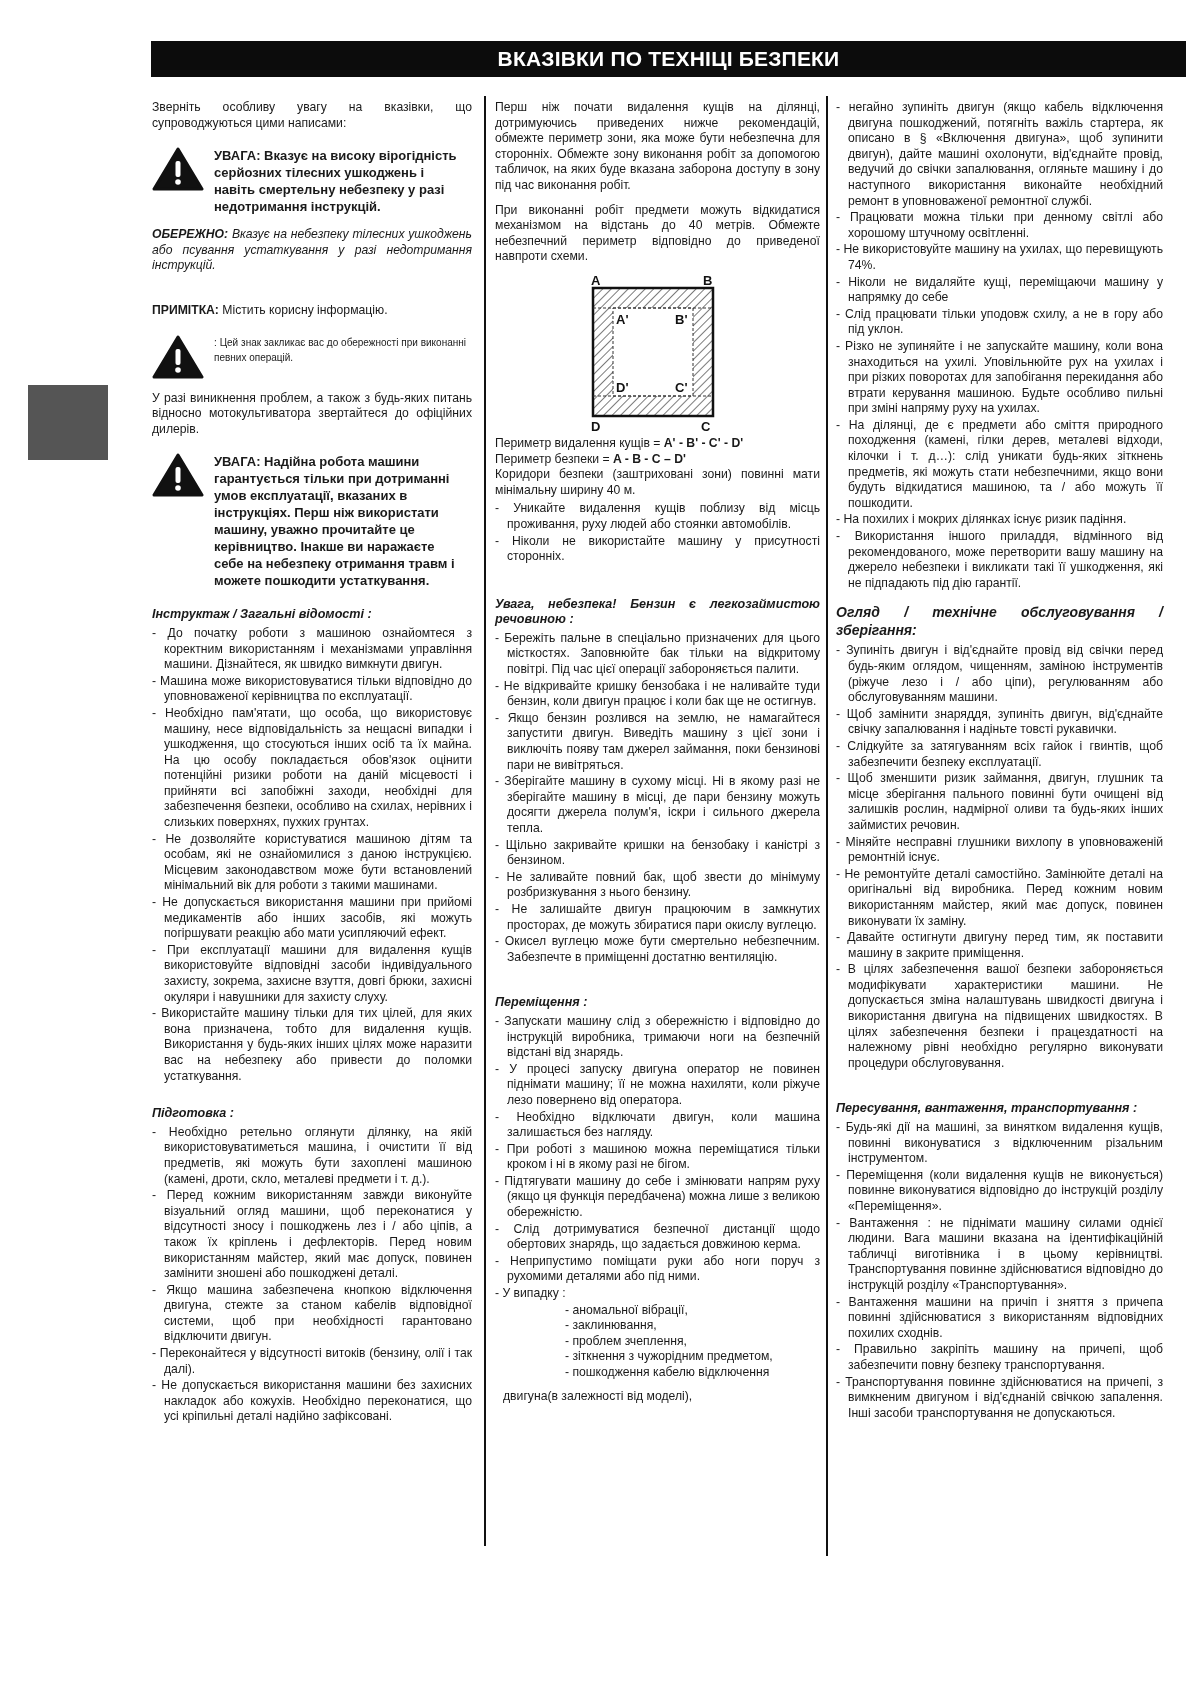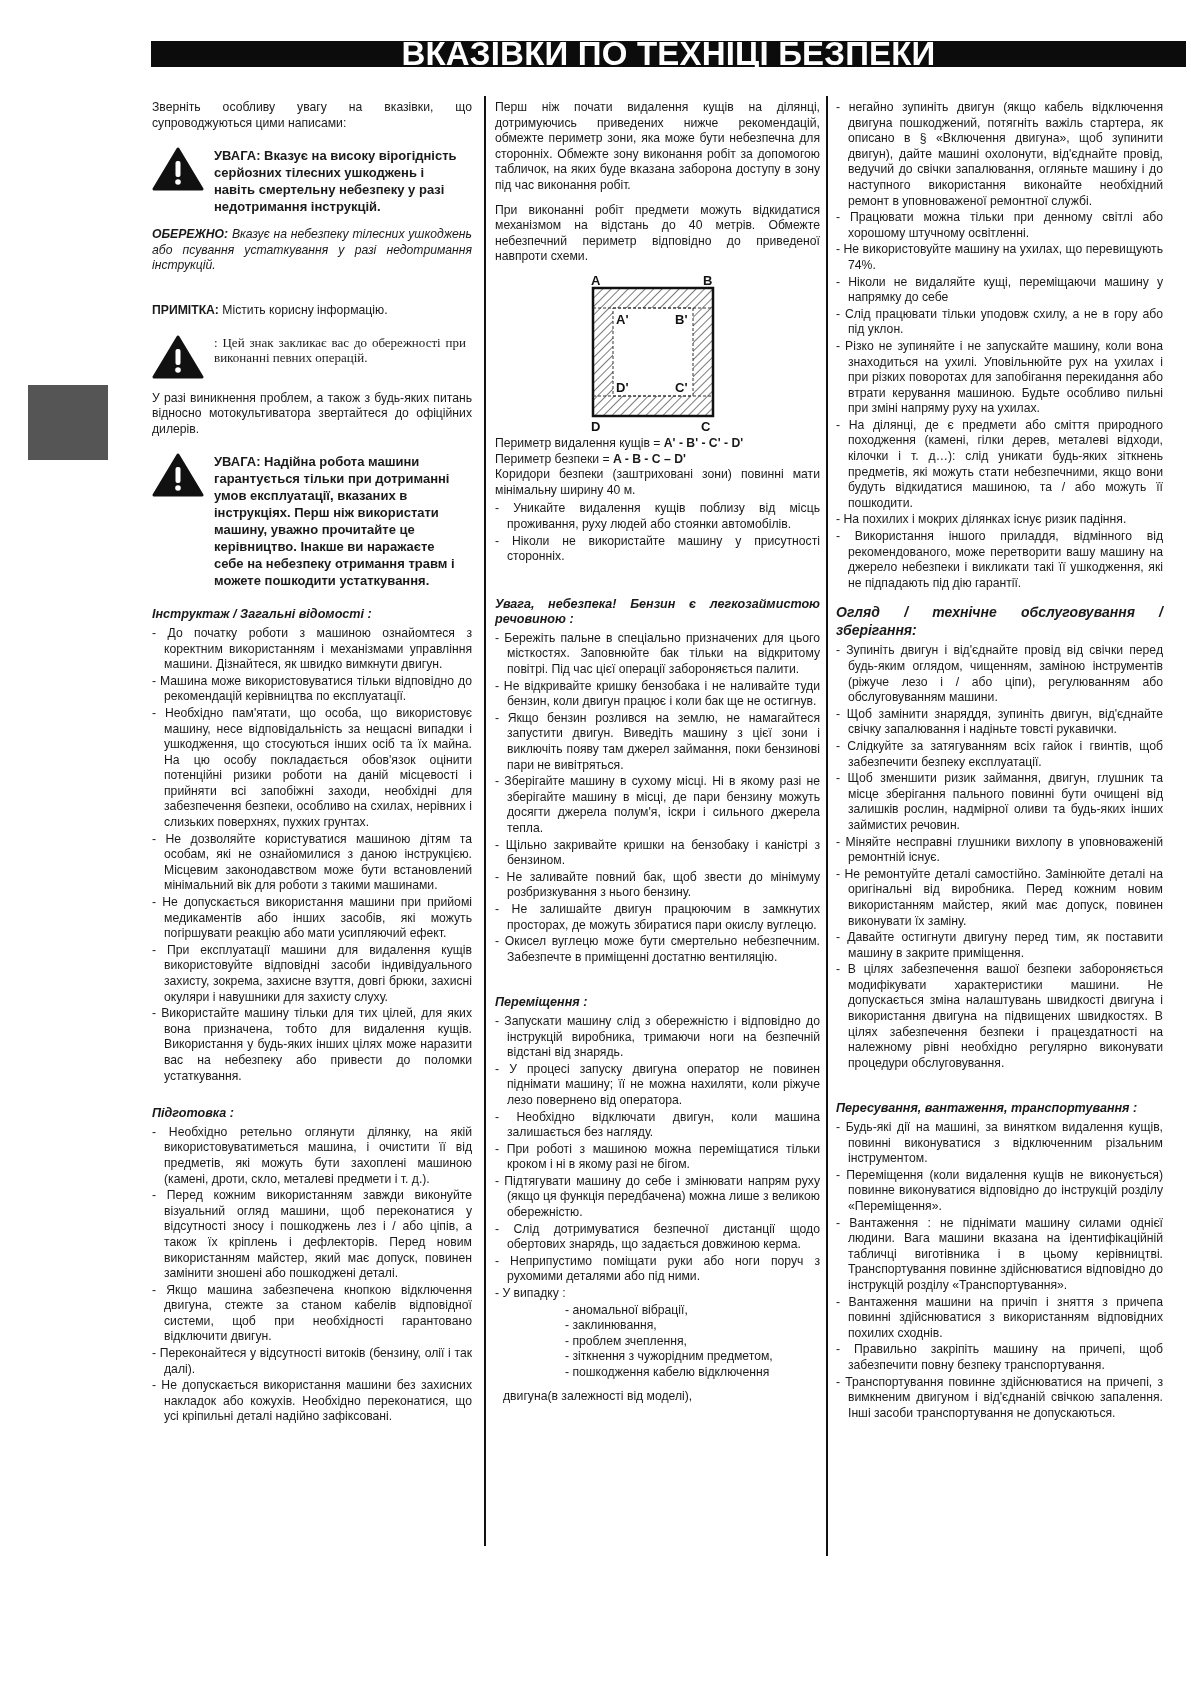--- a/index.html
+++ b/index.html
@@ -1,20 +1,20 @@
 <!DOCTYPE html>
 <html><head>
 <meta charset="utf-8">
 <style>
   html, body { margin:0; padding:0; background:#ffffff; }
   body { width:1191px; height:1684px; position:relative; overflow:hidden;
          font-family:"Liberation Sans", sans-serif; color:#1a1a1a; }
-  .title-bar { position:absolute; left:151px; top:41px; width:1035px; height:26px;
+  .title-bar { position:absolute; left:151px; top:41px; width:1035px; height:36px;
                background:#0c0c0c; color:#fff; display:flex; align-items:center; justify-content:center;
-               font-weight:bold; font-size:33px; letter-spacing:0.2px; }
+               font-weight:bold; font-size:21px; letter-spacing:0.2px; }
   .side-tab { position:absolute; left:28px; top:385px; width:80px; height:75px; background:#555; }
   .col { position:absolute; top:100px; font-size:12.2px; line-height:15.6px; text-align:justify; }
   .c1 { left:152px; width:320px; }
   .c2 { left:495px; width:325px; }
   .c3 { left:836px; width:327px; }
   .vline { position:absolute; width:2px; background:#111; }
   .v1 { left:484px; top:96px; height:1450px; }
   .v2 { left:826px; top:96px; height:1460px; }
   p { margin:0 0 9px 0; }
   .hang { padding-left:12px; text-indent:-12px; margin:0 0 1px 0; }
@@ -55,37 +55,37 @@
   <p class="note-i"><b>ОБЕРЕЖНО:</b><span> Вказує на небезпеку тілесних ушкоджень або псування устаткування у разі недотримання інструкцій.</span></p>
   <div class="gap"></div>
   <p><b>ПРИМІТКА:</b><span> Містить корисну інформацію.</span></p>
 
   <div class="warn">
     <svg class="tri" viewBox="0 0 52 44">
       <path d="M26 2 L50 42 L2 42 Z" fill="#111" stroke="#111" stroke-width="3" stroke-linejoin="round"></path>
       <rect x="23.5" y="14" width="5" height="16" rx="2" fill="#fff"></rect>
         <circle cx="26" cy="35" r="2.8" fill="#fff"></circle>
     </svg>
-    <div style="font-size:13px; line-height:15.6px;font-family:Liberation Serif, serif;">: Цей знак закликає вас до обережності при виконанні певних операцій.</div>
+    <div style="font-size:10px; line-height:15.6px;">: Цей знак закликає вас до обережності при виконанні певних операцій.</div>
   </div>
 
   <p>У разі виникнення проблем, а також з будь-яких питань відносно мотокультиватора звертайтеся до офіційних дилерів.</p>
 
   <div class="warn">
     <svg class="tri" viewBox="0 0 52 44">
       <path d="M26 2 L50 42 L2 42 Z" fill="#111" stroke="#111" stroke-width="3" stroke-linejoin="round"></path>
       <rect x="23.5" y="14" width="5" height="16" rx="2" fill="#fff"></rect>
         <circle cx="26" cy="35" r="2.8" fill="#fff"></circle>
     </svg>
     <div class="wtext">УВАГА: Надійна робота машини гарантується тільки при дотриманні умов експлуатації, вказаних в інструкціях. Перш ніж використати машину, уважно прочитайте це керівництво. Інакше ви наражаєте себе на небезпеку отримання травм і можете пошкодити устаткування.</div>
   </div>
 
   <div class="h-sec">Інструктаж / Загальні відомості  :</div>
   <p class="hang">- До початку роботи з машиною ознайомтеся з коректним використанням і механізмами управління машини. Дізнайтеся, як швидко вимкнути двигун.</p>
-  <p class="hang">- Машина може використовуватися тільки відповідно до рекомендацій керівництва по експлуатації.</p>
+  <p class="hang">- Машина може використовуватися тільки відповідно до уповноваженої керівництва по експлуатації.</p>
   <p class="hang">- Необхідно пам'ятати, що особа, що використовує машину, несе відповідальність за нещасні випадки і ушкодження, що стосуються інших осіб та їх майна. На цю особу покладається обов'язок оцінити потенційні ризики роботи на даній місцевості і прийняти всі запобіжні заходи, необхідні для забезпечення безпеки, особливо на схилах, нерівних і слизьких поверхнях, пухких грунтах.</p>
   <p class="hang">- Не дозволяйте користуватися машиною дітям та особам, які не ознайомилися з даною інструкцією. Місцевим законодавством може бути встановлений мінімальний вік для роботи з такими машинами.</p>
   <p class="hang">- Не допускається використання машини при прийомі медикаментів або інших засобів, які можуть погіршувати реакцію або мати усипляючий ефект.</p>
   <p class="hang">- При експлуатації машини для видалення кущів використовуйте відповідні засоби індивідуального захисту, зокрема, захисне взуття, довгі брюки, захисні окуляри і навушники для захисту слуху.</p>
   <p class="hang">- Використайте машину тільки для тих цілей, для яких вона призначена, тобто для видалення кущів. Використання у будь-яких інших цілях може наразити вас на небезпеку або привести до поломки устаткування.</p>
 
   <div class="h-sec" style="margin-top:22px;">Підготовка  :</div>
   <p class="hang">- Необхідно ретельно оглянути ділянку, на якій використовуватиметься машина, і очистити її від предметів, які можуть бути захоплені машиною (камені, дроти, скло, металеві предмети і т. д.).</p>
   <p class="hang">- Перед кожним використанням завжди виконуйте візуальний огляд машини, щоб переконатися у відсутності зносу і пошкоджень лез і / або ціпів, а також їх кріплень і дефлекторів. Перед новим використанням майстер, який має допуск, повинен замінити зношені або пошкоджені деталі.</p>
   <p class="hang">- Якщо машина забезпечена кнопкою відключення двигуна, стежте за станом кабелів відповідної системи, щоб при необхідності гарантовано відключити двигун.</p>

